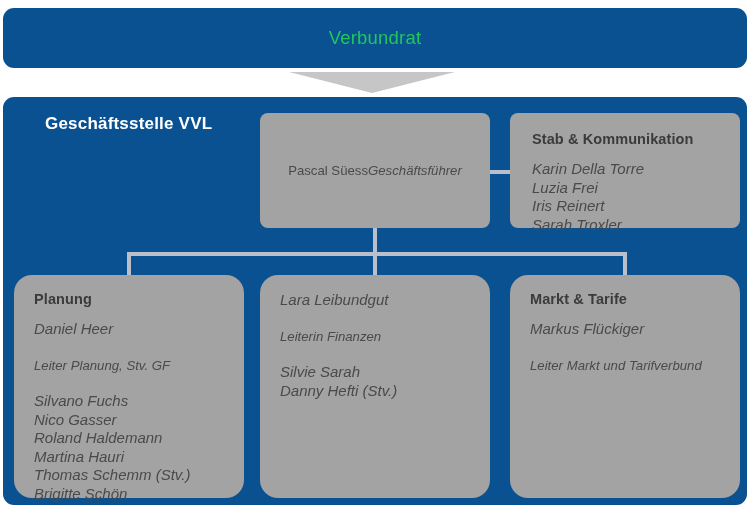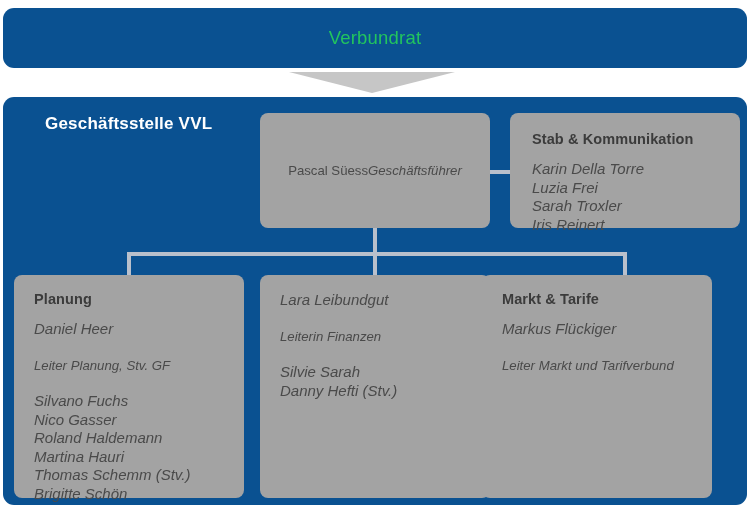--- a/index.html
+++ b/index.html
@@ -135,24 +135,25 @@
     top: 113px;
     width: 230px;
     height: 115px;
     padding: 18px 22px 0 22px;
   }
   .card-col {
     top: 275px;
     width: 230px;
     height: 223px;
     padding: 16px 20px 0 20px;
+    border-radius: 18px;
   }
   .card-col-1 { left: 14px; }
   .card-col-2 { left: 260px; }
-  .card-col-3 { left: 482px; }
+  .card-col-3 { left: 510px; }
 
   
   .card-heading {
     font-size: 14.5px;
     font-weight: bold;
     color: #3b3b3b;
     margin-bottom: 13px;
     letter-spacing: 0.1px;
   }
   .person-name {
@@ -209,22 +210,22 @@
   <div class="card card-ceo">
     <div class="ceo-line">Pascal Süess</div>
     <div class="ceo-line italic">Geschäftsführer</div>
   </div>
 
   <div class="card card-staff">
     <div class="card-heading">Stab &amp; Kommunikation</div>
     <div class="staff-list">
       <div class="person-name">Karin Della Torre</div>
       <div class="person-name">Luzia Frei</div>
+      <div class="person-name">Iris Reinert</div>
       <div class="person-name">Sarah Troxler</div>
-      <div class="person-name">Iris Reinert</div>
     </div>
   </div>
 
   <div class="card card-col card-col-1">
     <div class="card-heading">Planung</div>
     <div class="person-name">Daniel Heer</div>
     <div class="person-role">Leiter Planung, Stv. GF</div>
     <div class="member-list">
       <div class="person-name">Silvano Fuchs</div>
       <div class="person-name">Nico Gasser</div>

